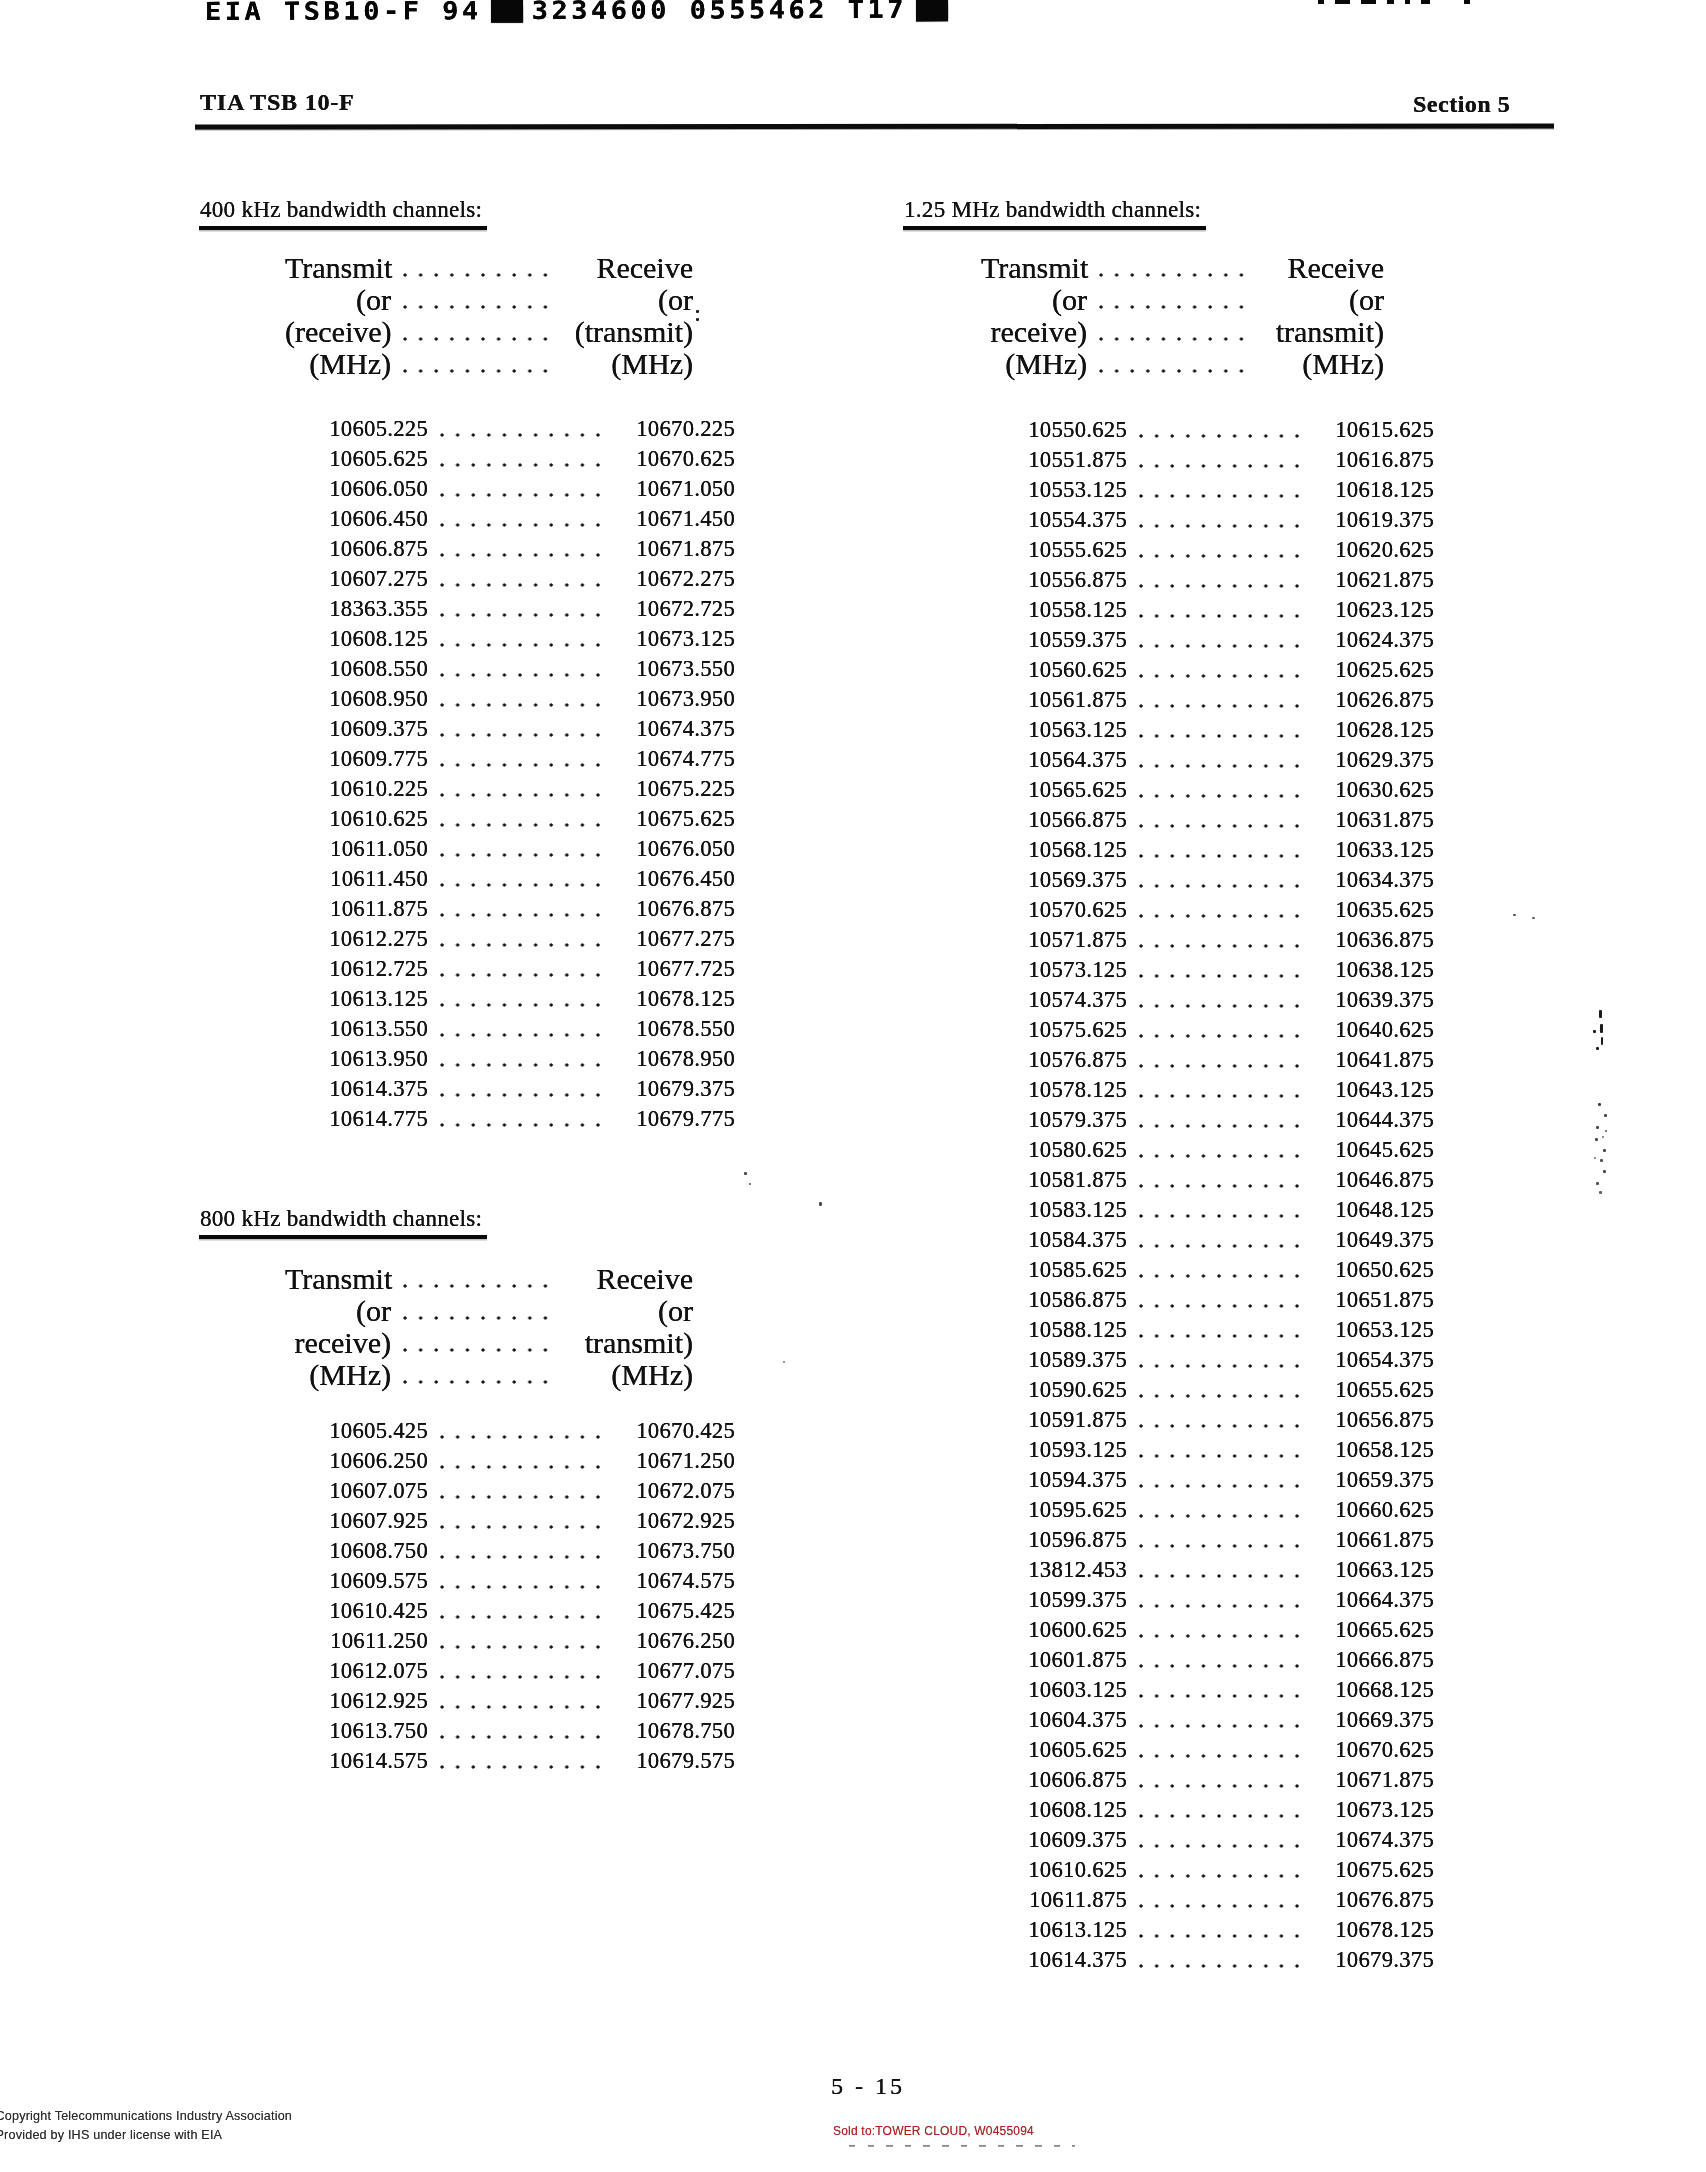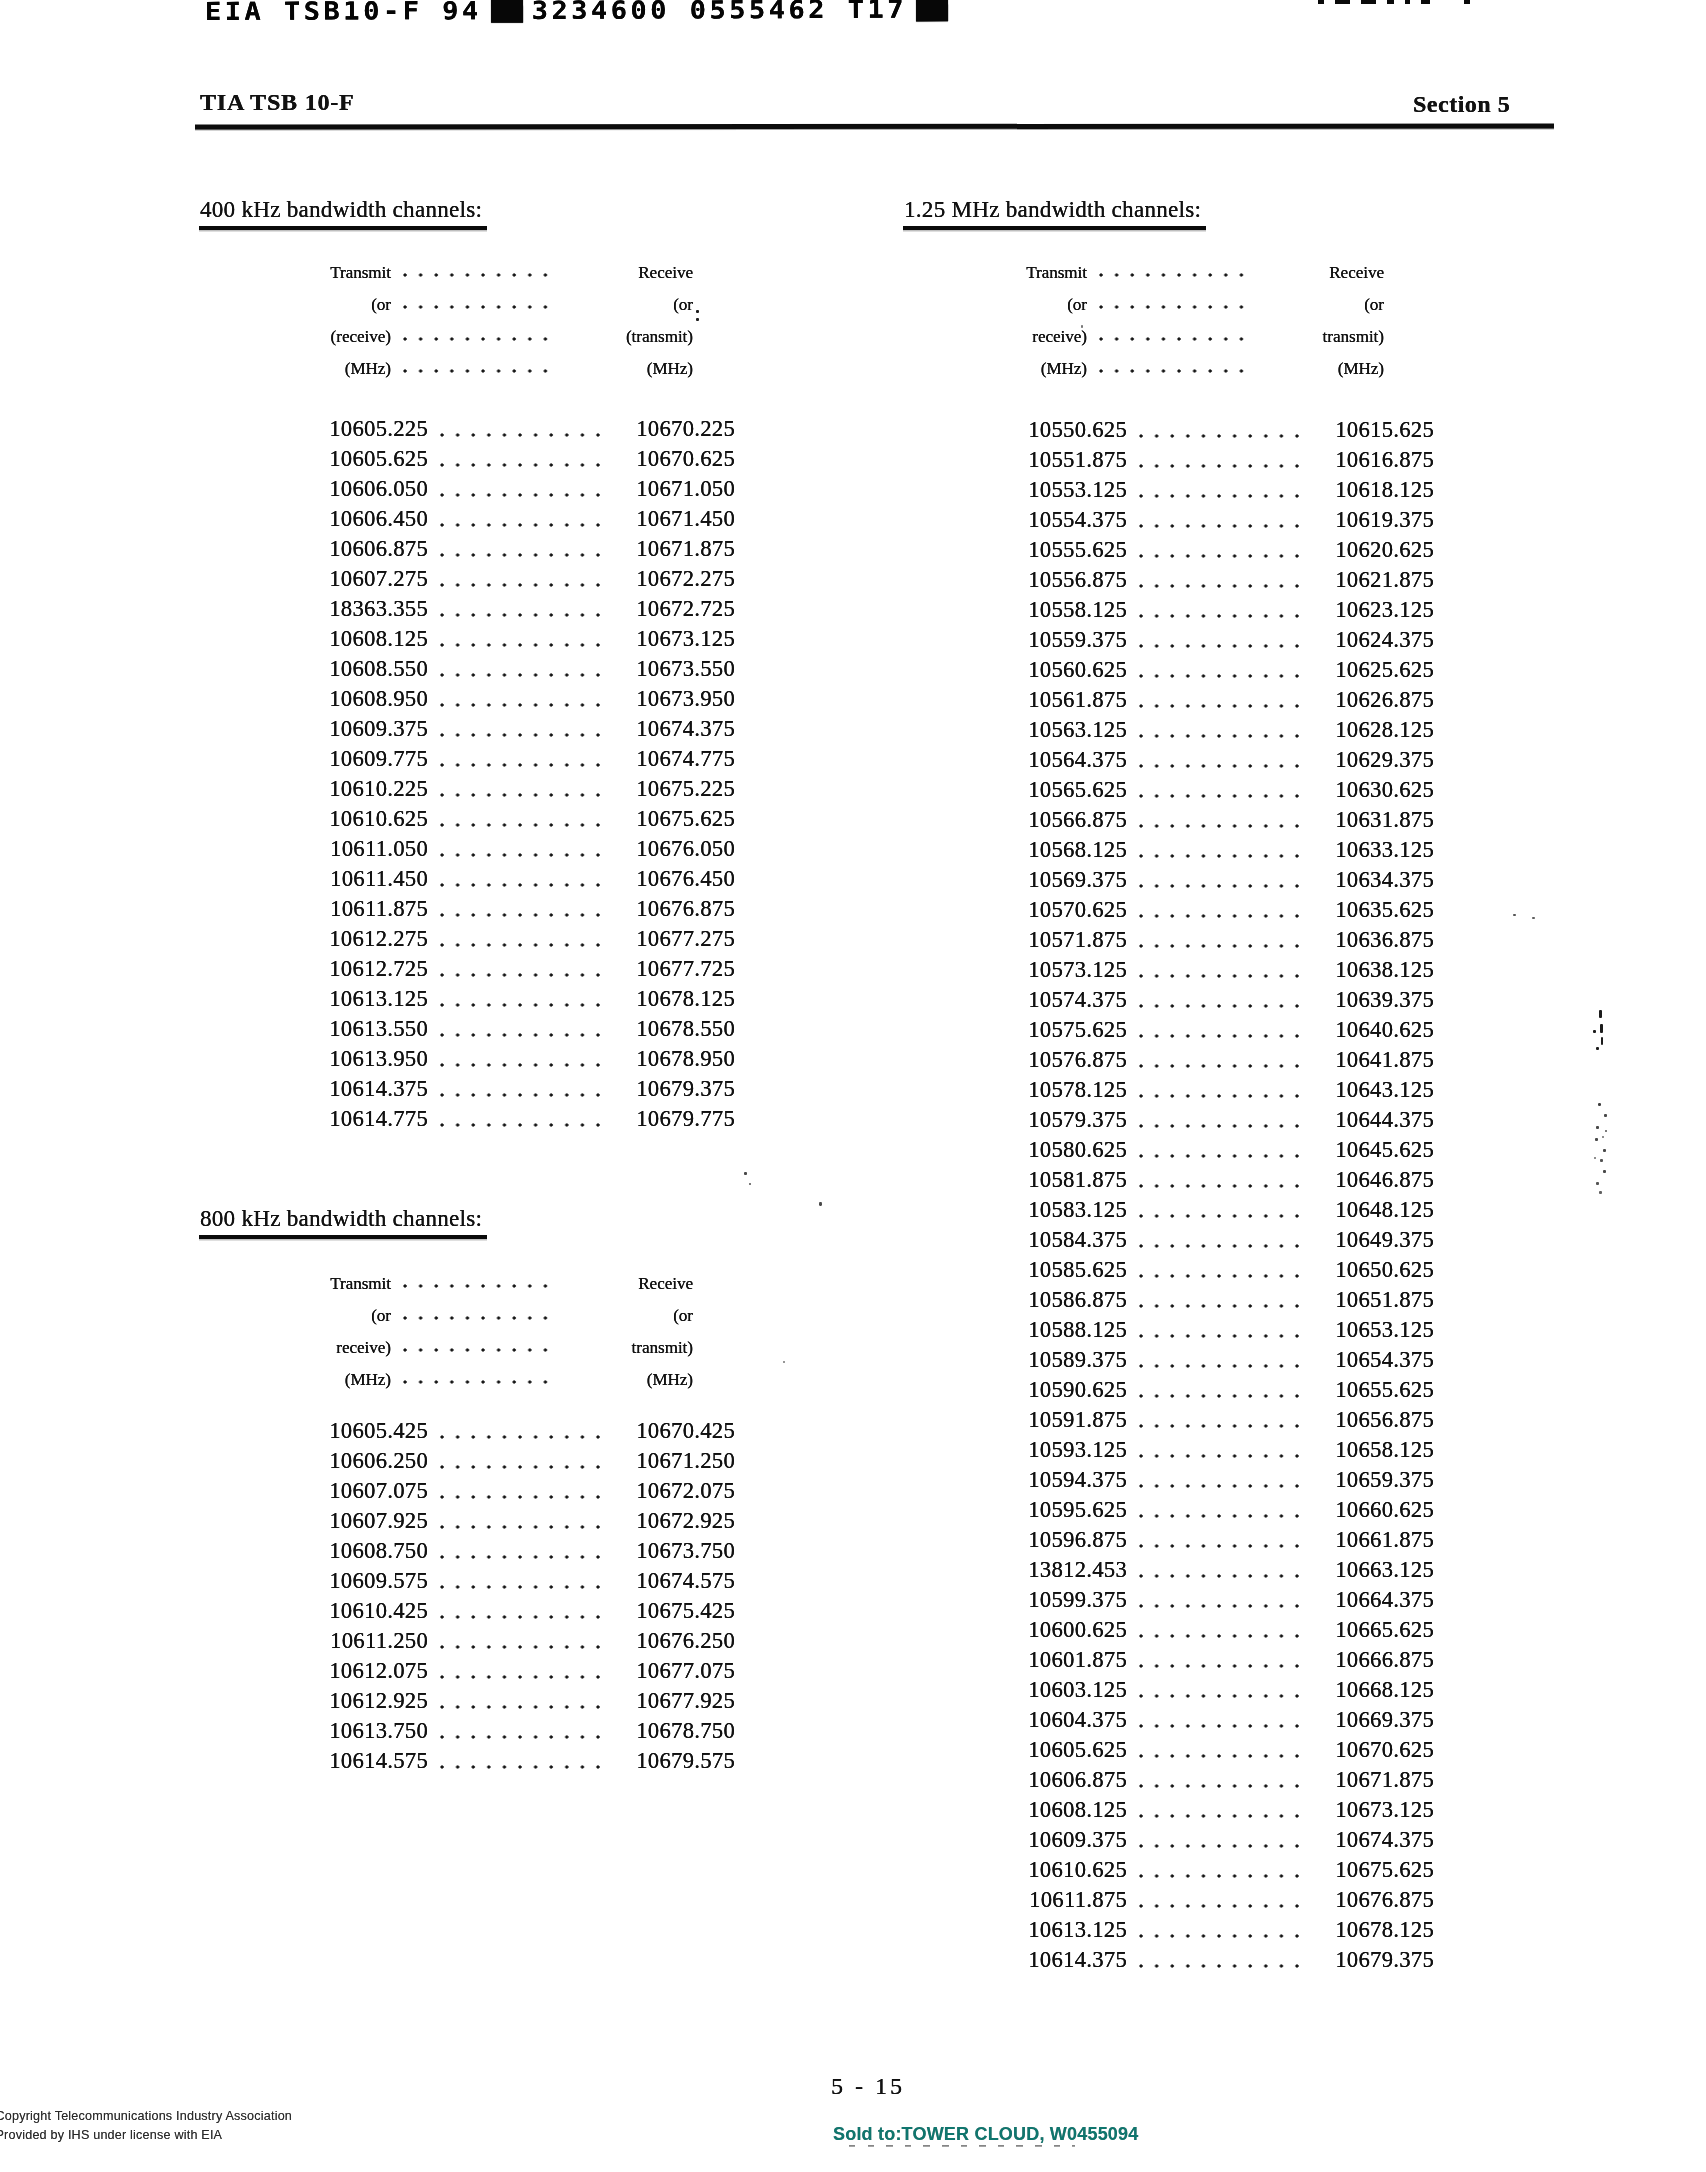--- a/index.html
+++ b/index.html
@@ -43,21 +43,21 @@
     display:inline-block;font-size:23px;letter-spacing:0.3px;
     border-bottom:4.5px solid #0a0a0a;padding:0 5px 2.5px 1px;
     box-shadow:0 1.5px 0 rgba(0,0,0,.25);
     font-family:Liberation Serif, serif;
   }
 
   .hdr{position:absolute;}
   #sec400 .hdr{left:86px;top:54px;width:408px;}
   #sec800 .hdr{left:86px;top:56px;width:408px;}
   #sec125 .hdr{left:78px;top:54px;width:403px;}
-  .hline{display:flex;align-items:flex-end;height:32px;font-size:17px;}
+  .hline{display:flex;align-items:flex-start;height:32px;font-size:30px;}
   .hl{width:106px;text-align:right;white-space:nowrap;}
   .hr{width:123px;text-align:right;white-space:nowrap;}
 
   .rows{position:absolute;}
   #sec400 .rows{left:108px;top:215px;width:428px;}
   #sec800 .rows{left:108px;top:208px;width:428px;}
   #sec125 .rows{left:103px;top:216px;width:428px;}
   .row{display:flex;align-items:flex-end;height:30px;font-size:22.6px;letter-spacing:0.3px;}
   .t{width:121px;text-align:right;white-space:nowrap;}
   .r{width:118px;text-align:right;white-space:nowrap;}
@@ -67,21 +67,21 @@
     background-image:radial-gradient(circle at 2px 2px,#141414 1.4px,rgba(0,0,0,0) 1.8px);
     background-size:15.6px 4px;background-repeat:repeat-x;background-position:left bottom;
   }
   .hline .lead{margin-bottom:6.5px;}
 
   
   .page-number{position:absolute;left:831px;top:2073px;font-size:24px;letter-spacing:3px;}
   .copyright{position:absolute;left:-4.5px;font-family:"Liberation Sans", sans-serif;font-size:12.6px;color:#2a2a2a;letter-spacing:0.2px;text-shadow:0 0 0.5px rgba(0,0,0,.5);white-space:nowrap;}
   #copy1{top:2109px;}
   #copy2{top:2128px;}
-  .sold-to{position:absolute;left:833px;top:2124px;font-family:"Liberation Sans", sans-serif;font-size:18px;color:#0f766e;letter-spacing:0.2px;text-shadow:0 0 0.5px rgba(0,0,0,.45);white-space:nowrap;font-weight:bold;}
+  .sold-to{position:absolute;left:833px;top:2124px;font-family:"Liberation Sans", sans-serif;font-size:12px;color:#b91c1c;letter-spacing:0.2px;text-shadow:0 0 0.5px rgba(0,0,0,.45);white-space:nowrap;}
   .clipped-frags{
     position:absolute;left:849px;top:2145px;width:226px;height:3px;opacity:.55;
     background:repeating-linear-gradient(90deg,#222 0 6.5px,transparent 6.5px 18.6px);
     clip-path:polygon(0 0,100% 0,100% 60%,0 60%);
   }
 
   
   .speck{position:absolute;background:#1c1c1c;border-radius:40%;}
 </style>
 </head>

